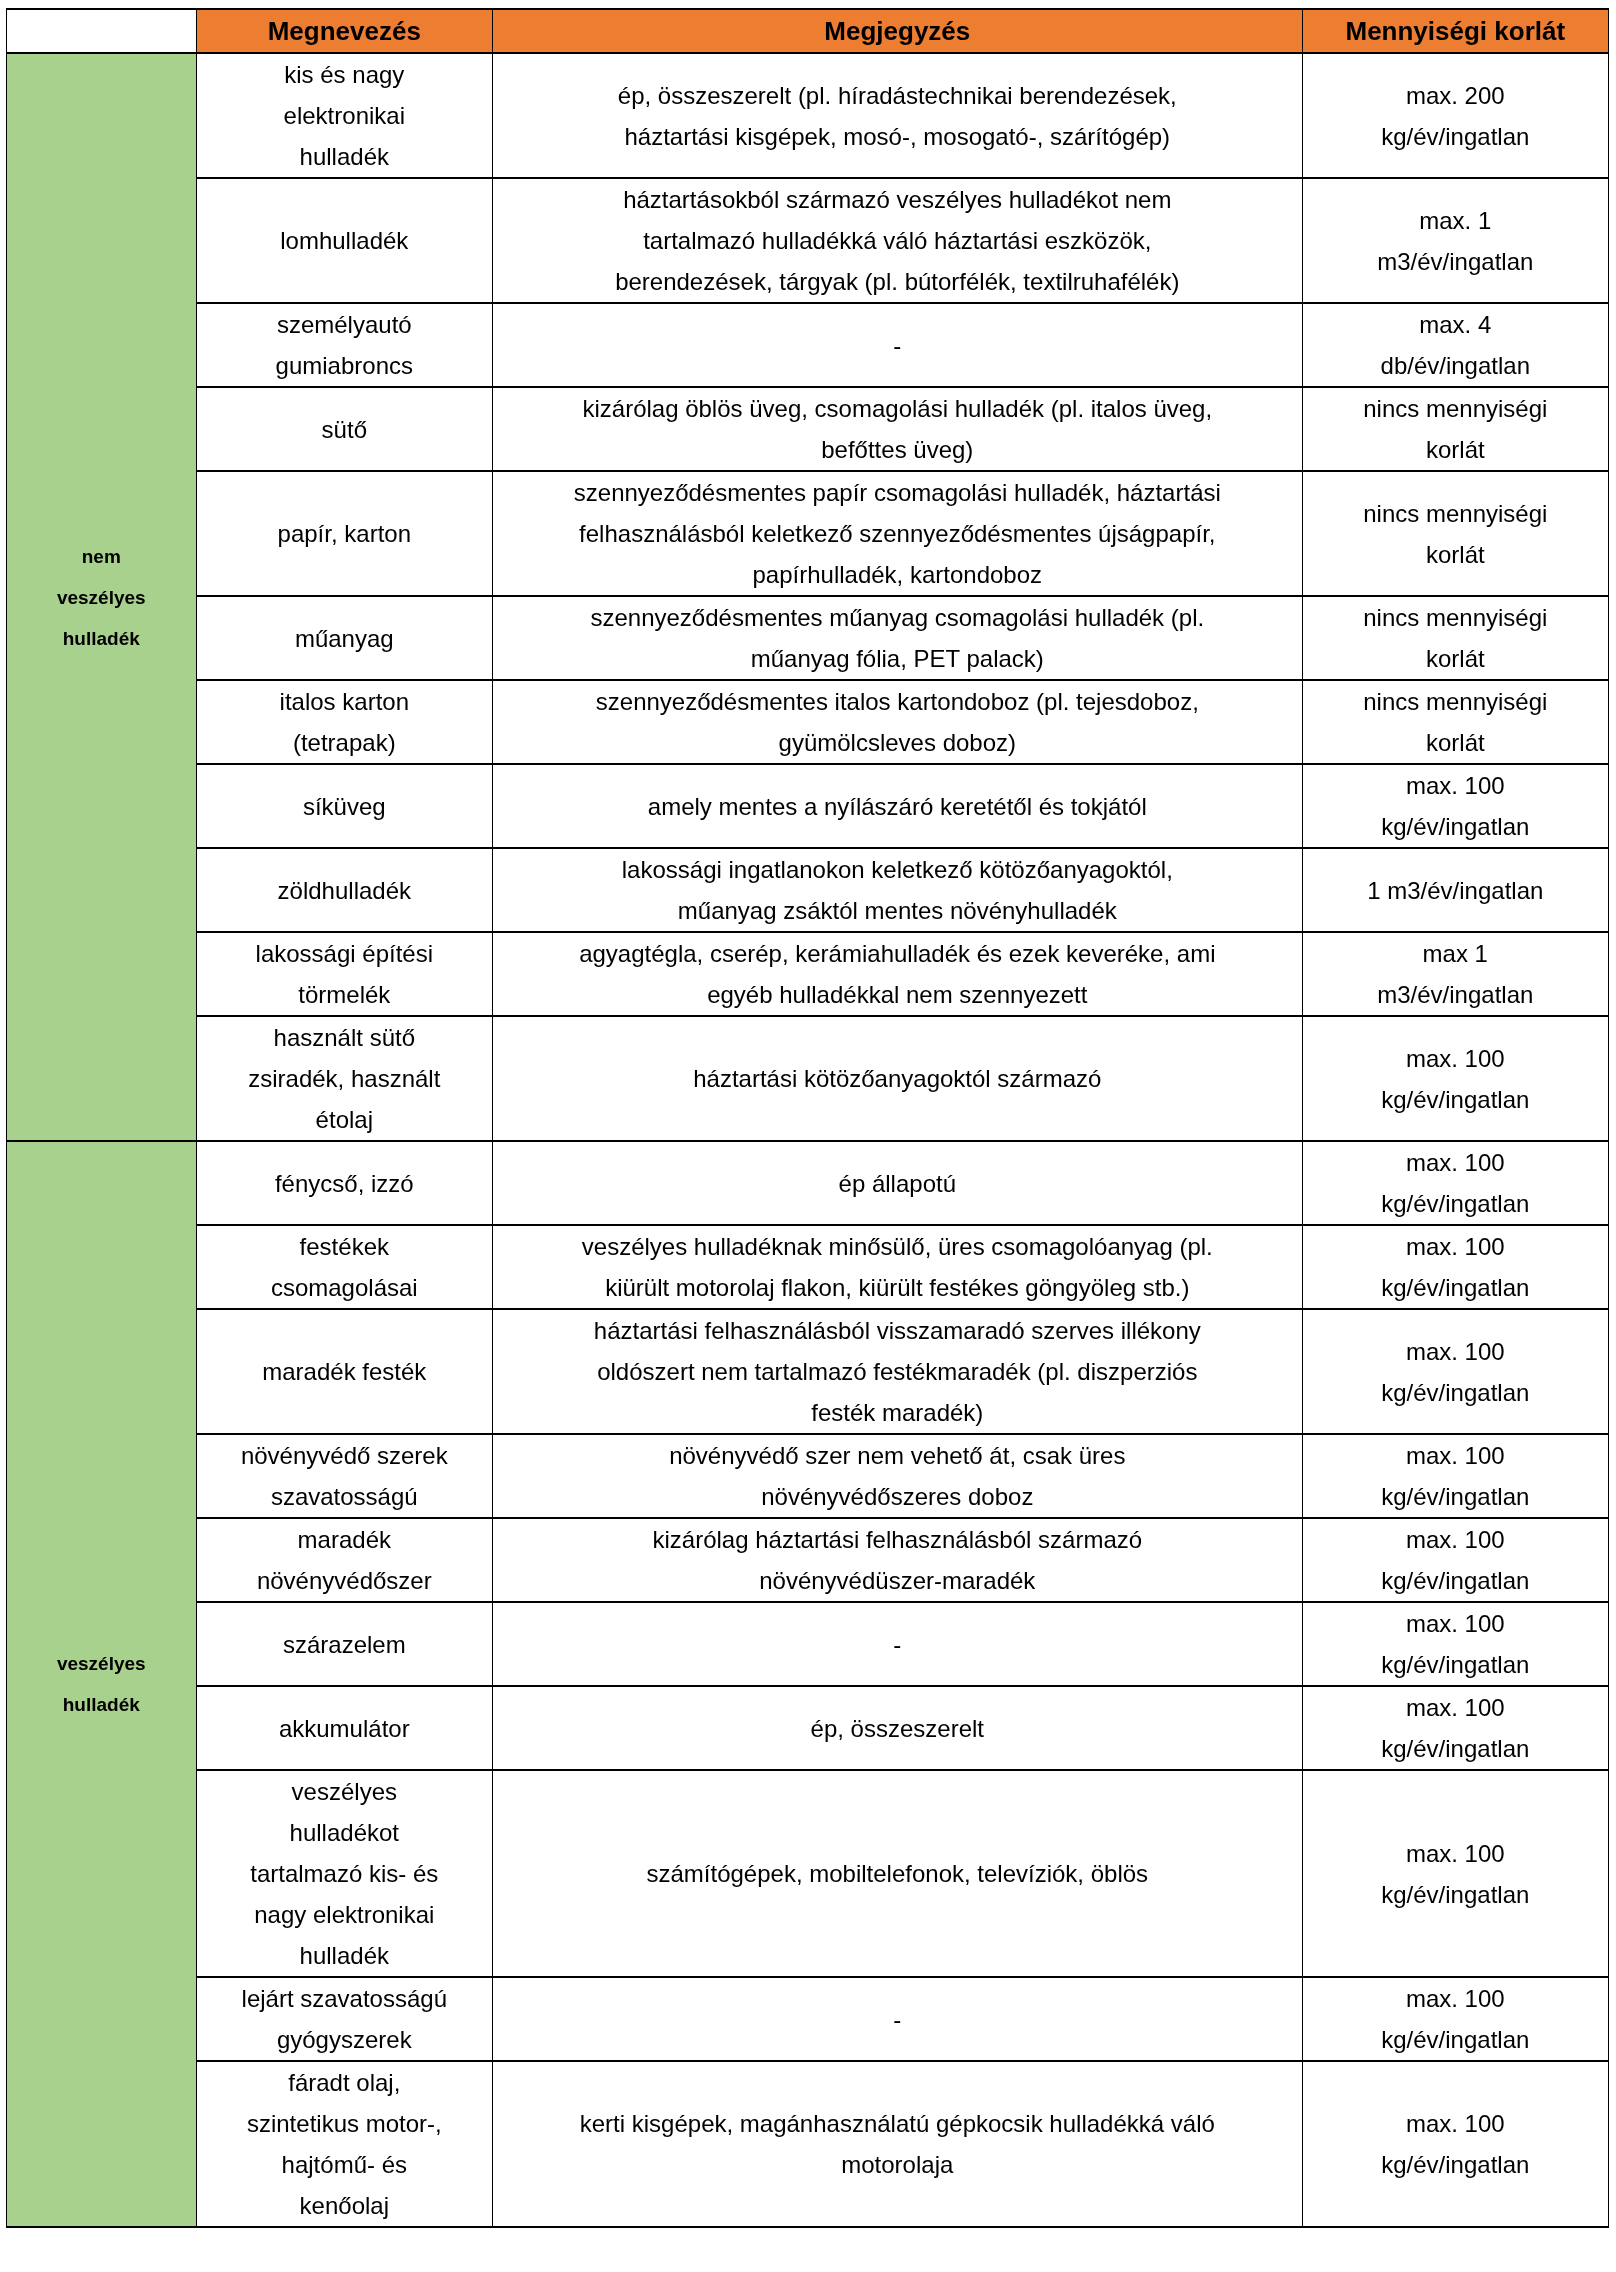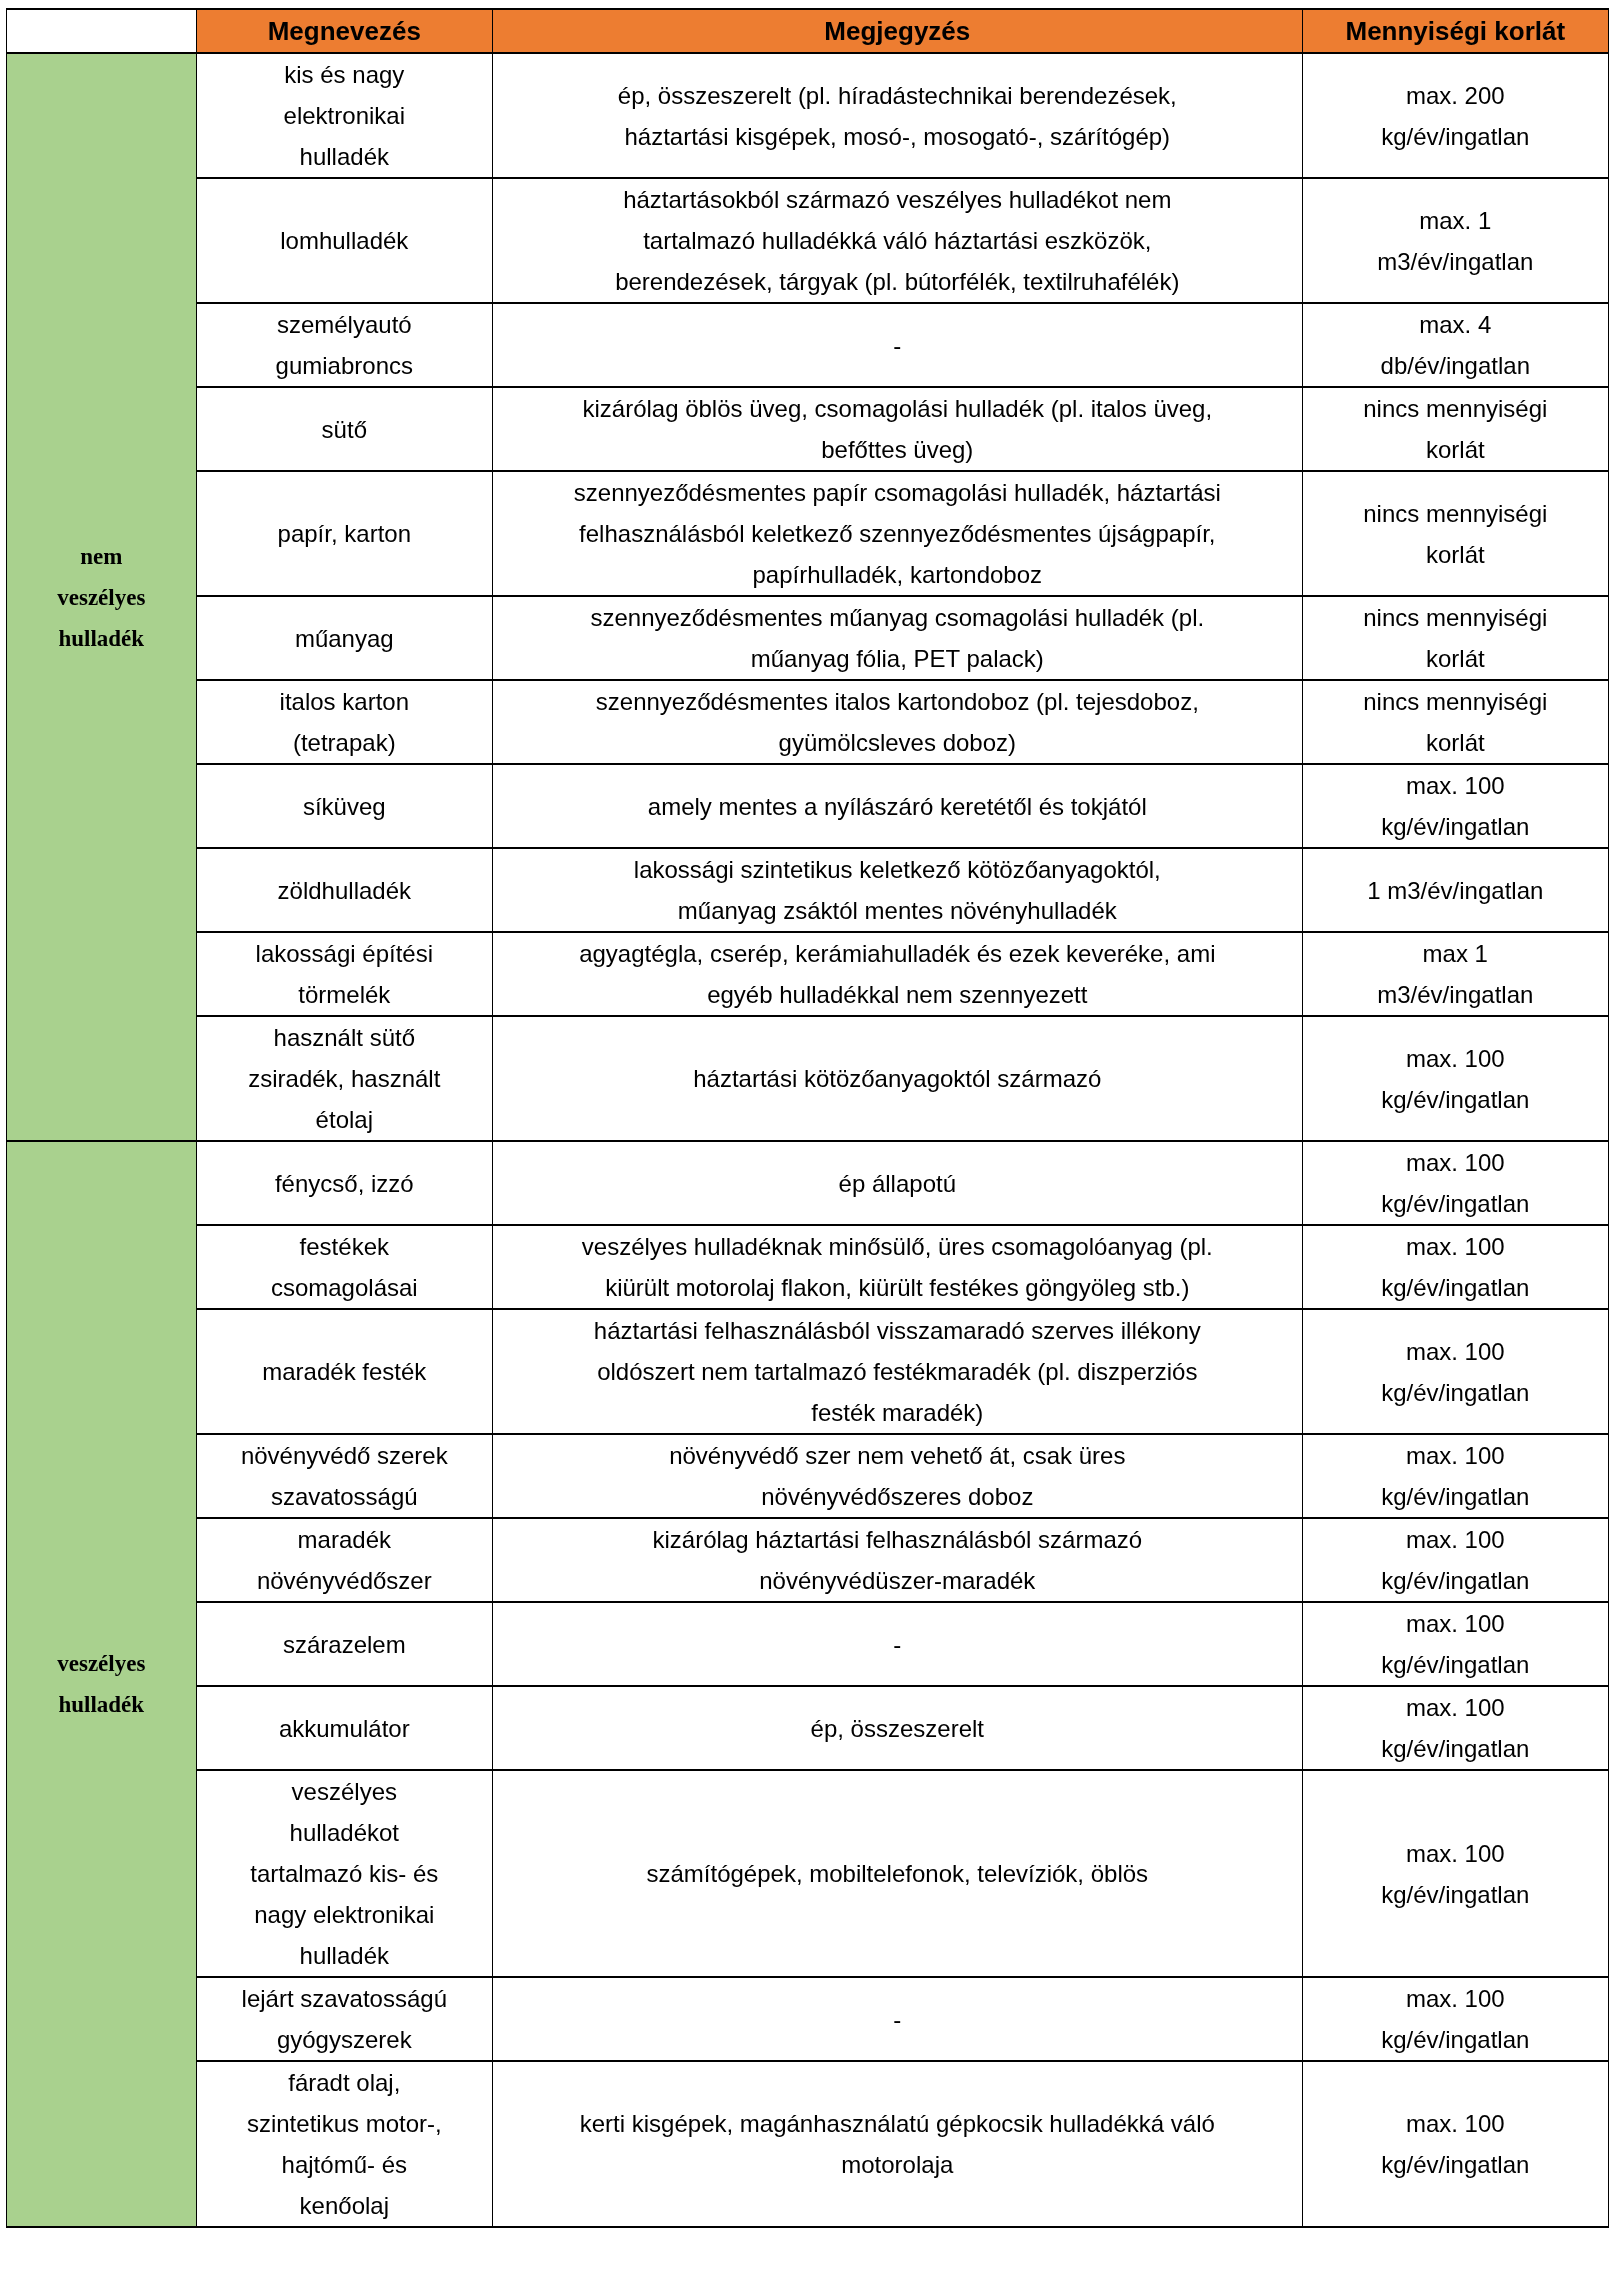--- a/index.html
+++ b/index.html
@@ -48,23 +48,22 @@
   tbody td {
     font-size: 24px;
     font-weight: normal;
     line-height: 41px;
     padding: 0 8.3px;
     background: #ffffff;
   }
   tbody td.cat {
     background: var(--category-bg, #A9D18E);
     font-weight: bold;
-    font-size: 23px;
+    font-size: 19px;
     padding: 0 5px;
-    font-family: Liberation Serif, serif;
   }
 </style>
 </head>
 <body>
 
 <div class="sheet">
   <table class="waste-table">
     <colgroup>
       <col class="c1">
         <col class="c2">
@@ -138,21 +137,21 @@
 korlát</td>
         </tr>
         <tr>
           <td>síküveg</td>
           <td>amely mentes a nyílászáró keretétől és tokjától</td>
           <td>max. 100
 kg/év/ingatlan</td>
         </tr>
         <tr>
           <td>zöldhulladék</td>
-          <td>lakossági szintetikus keletkező kötözőanyagoktól,
+          <td>lakossági ingatlanokon keletkező kötözőanyagoktól,
 műanyag zsáktól mentes növényhulladék</td>
           <td>1 m3/év/ingatlan</td>
         </tr>
         <tr>
           <td>lakossági építési
 törmelék</td>
           <td>agyagtégla, cserép, kerámiahulladék és ezek keveréke, ami
 egyéb hulladékkal nem szennyezett</td>
           <td>max 1
 m3/év/ingatlan</td>

